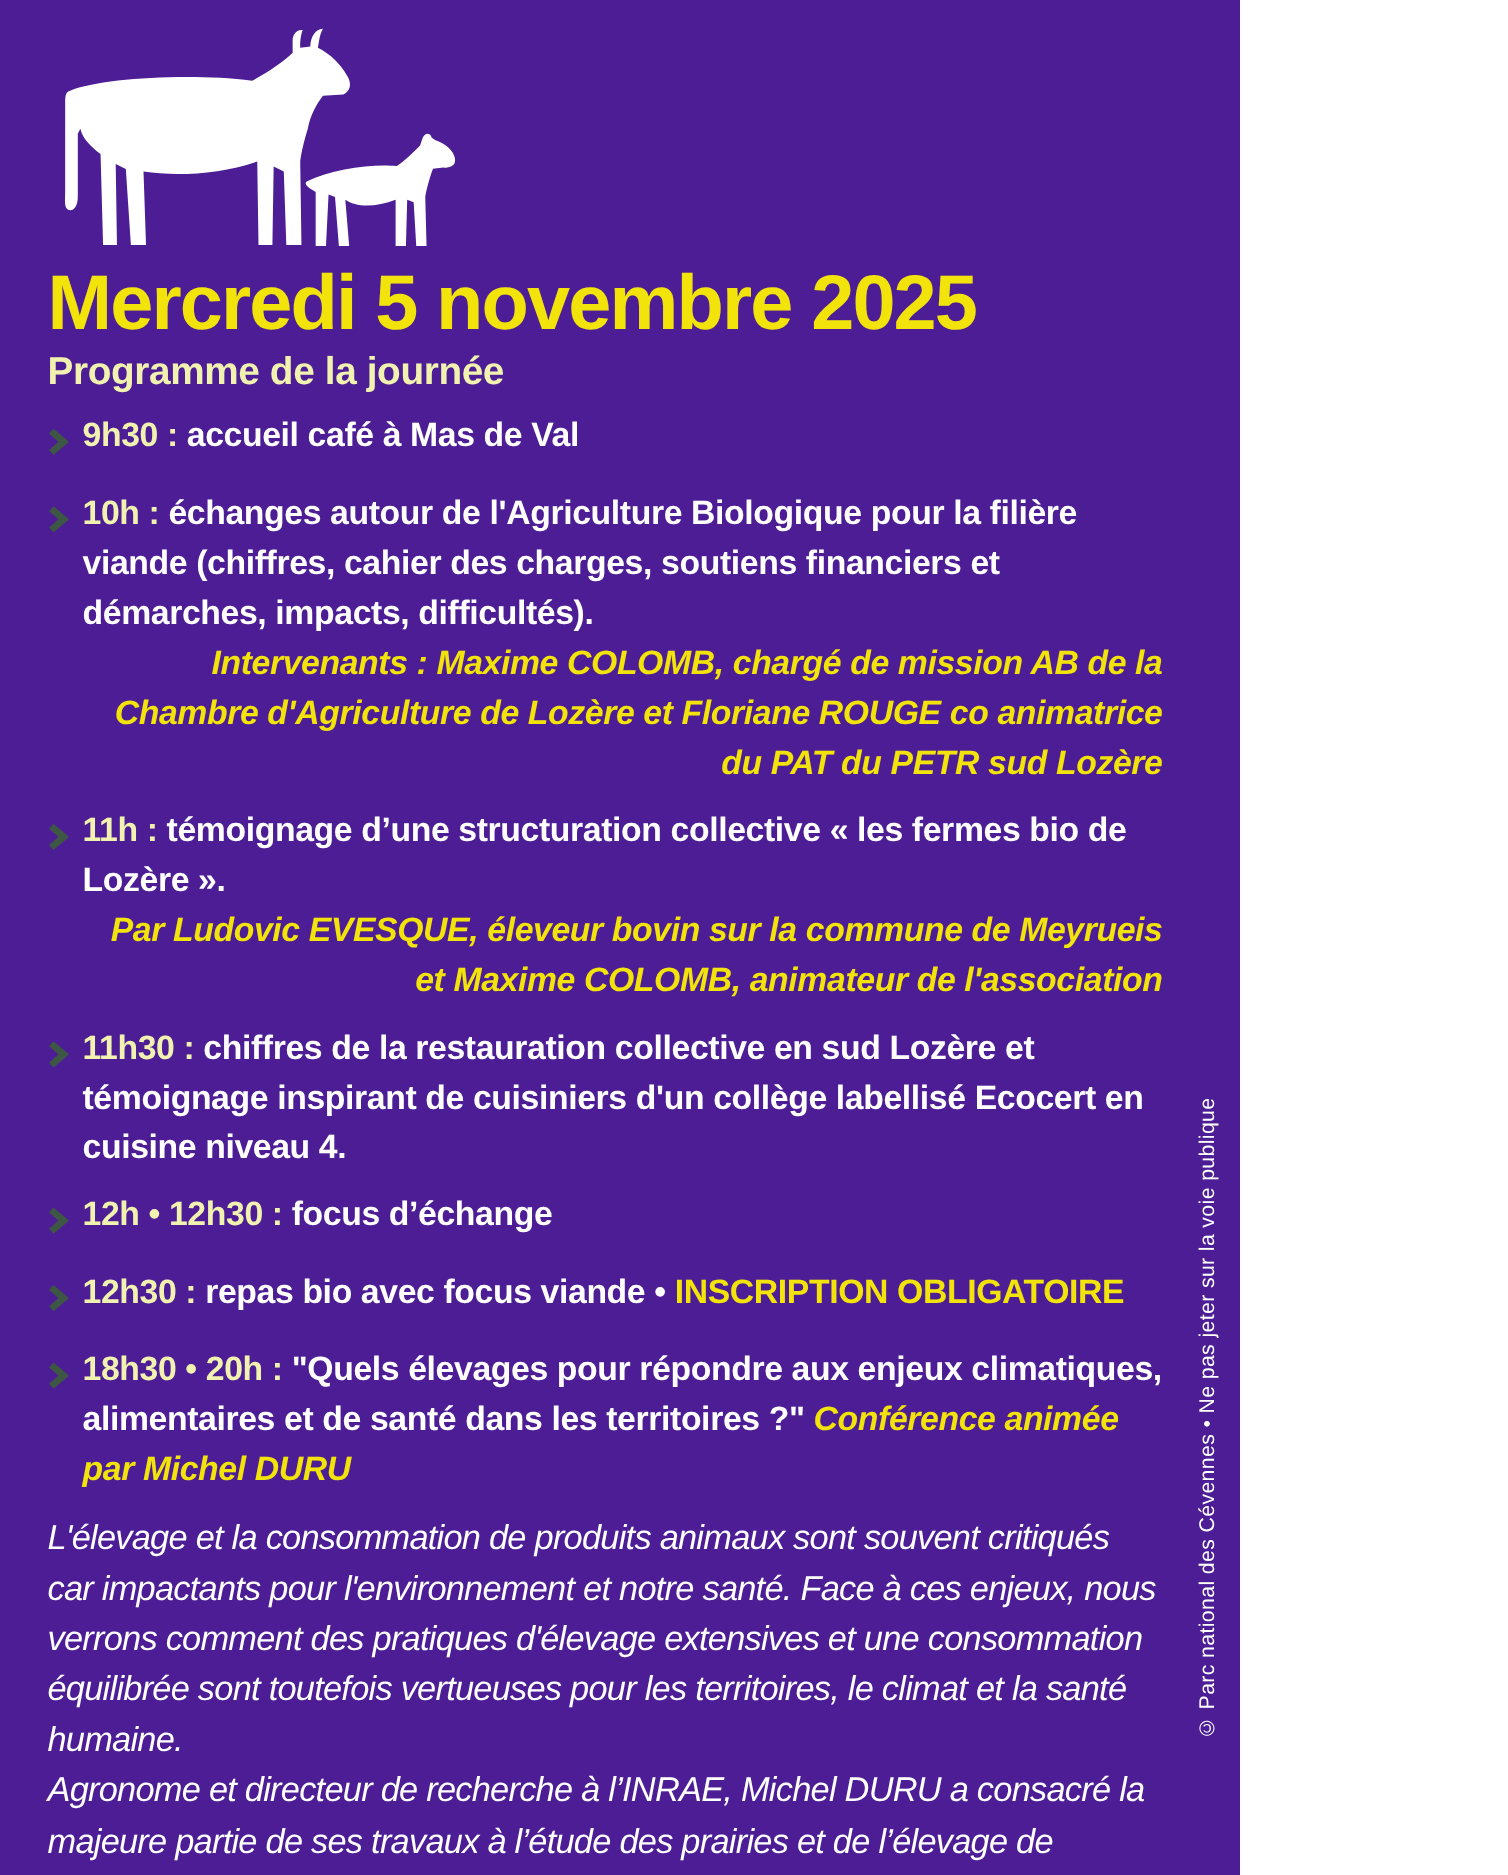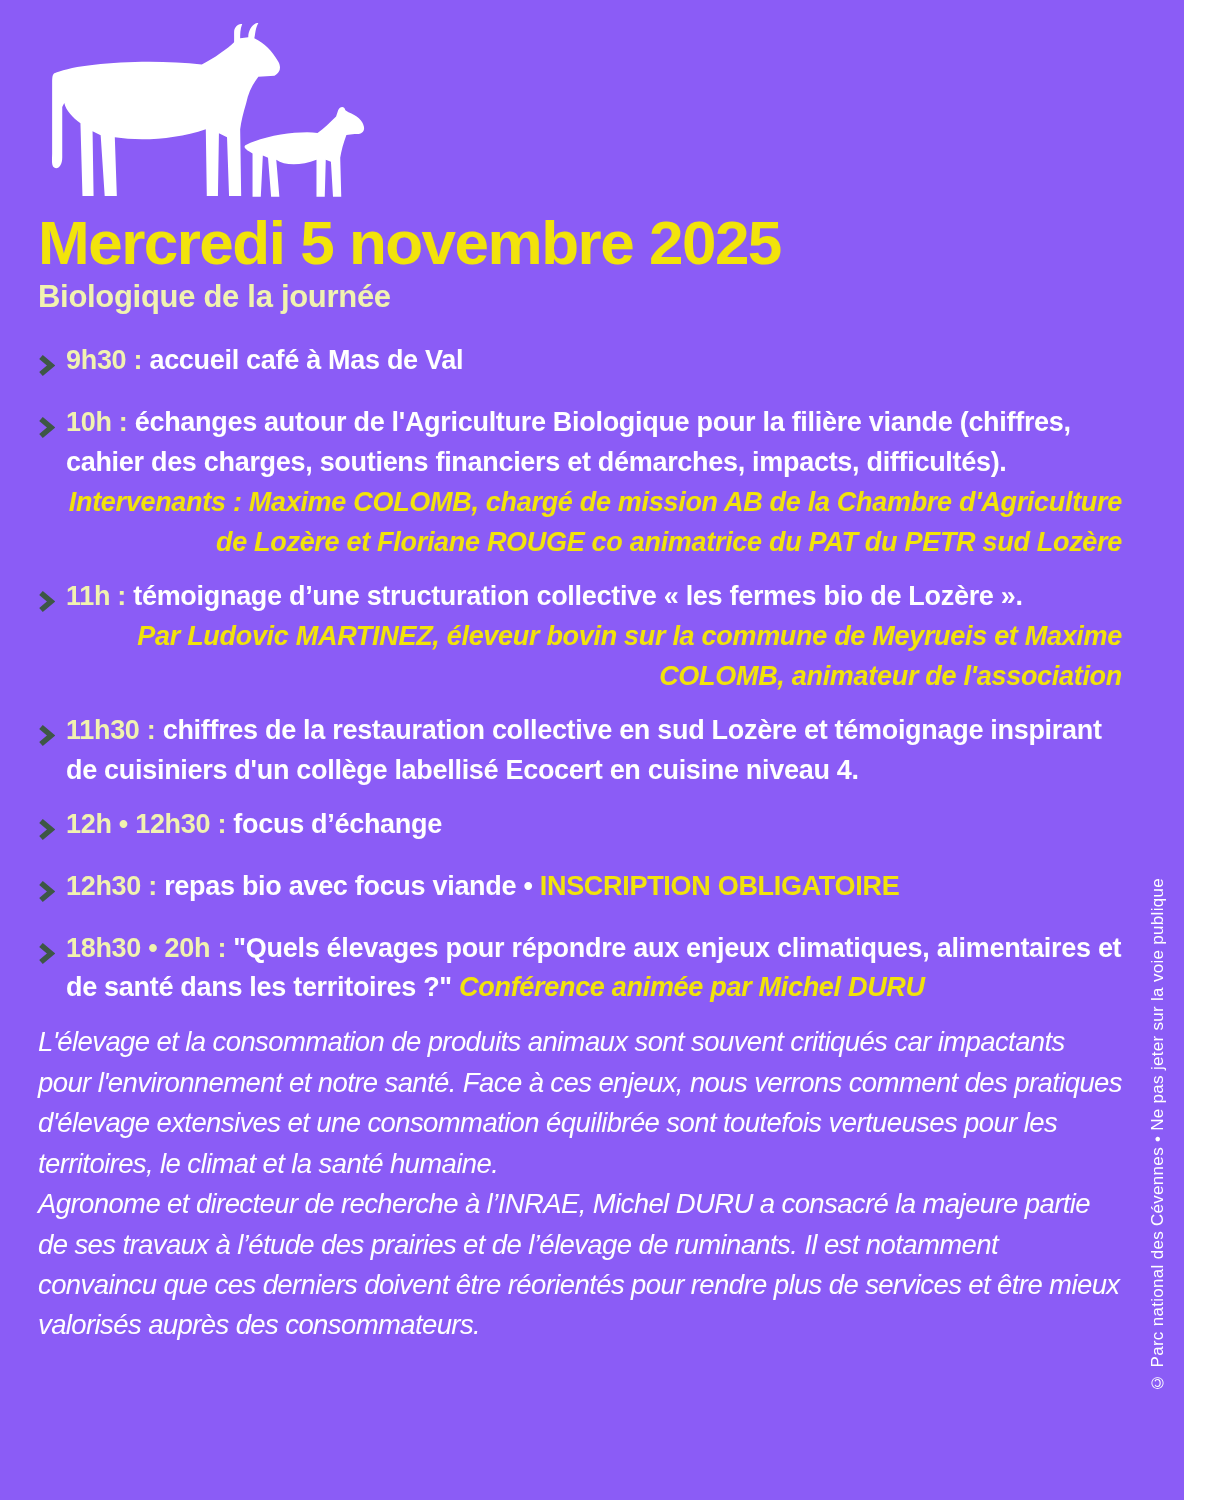--- a/index.html
+++ b/index.html
@@ -1,22 +1,22 @@
 <!DOCTYPE html>
 <html><head>
 <meta charset="utf-8">
 <style>
   html, body { margin: 0; padding: 0; }
   body { width: 1206px; }
 
   .poster {
     position: relative;
-    width: 1184px;
+    width: 992px;
     height: 1500px;
-    background: #8b5cf6;
+    background: #4c1d95;
     box-sizing: border-box;
     padding: 14px 62px 10px 38px;
     overflow: hidden;
     font-family: "Liberation Sans", sans-serif;
   }
 
   
   .animals {
     display: flex;
     align-items: flex-end;
@@ -38,21 +38,21 @@
   .subtitle {
     margin-top: 4px;
     font-size: 31px;
     font-weight: bold;
     color: #f1f2b0;
     letter-spacing: -0.3px;
   }
 
   
   .program {
-    margin-top: 26px;
+    margin-top: 14px;
     font-size: 27px;
     font-weight: bold;
     color: #ffffff;
     letter-spacing: -0.3px;
     line-height: 1.48;
   }
   .item { display: flex; margin-bottom: 14px; }
   .chev {
     flex: none;
     width: 28px;
@@ -142,21 +142,21 @@
         L87,90 L79,90 L79,54
         C64,60 48,60 40,54
         L43,90 L35,90 L32,52
         L27,50
         L25,90 L17,90 L17,48
         C10,44 8,42 10,40 Z"></path>
     </svg>
   </div>
 
   <div class="title">Mercredi 5 novembre 2025</div>
-  <div class="subtitle">Biologique de la journée</div>
+  <div class="subtitle">Programme de la journée</div>
 
   <div class="program">
 
     <div class="item">
       <span class="chev"><svg width="17" height="23" viewBox="0 0 17 23">
             <polyline points="3,3 13,11.5 3,20" fill="none" stroke="#3e5745" stroke-width="5.5"></polyline>
           </svg></span>
       <div class="content">
         <span class="time">9h30 :</span>
         <span class="txt">accueil café à Mas de Val</span>
@@ -174,21 +174,21 @@
       </div>
     </div>
 
     <div class="item">
       <span class="chev"><svg width="17" height="23" viewBox="0 0 17 23">
             <polyline points="3,3 13,11.5 3,20" fill="none" stroke="#3e5745" stroke-width="5.5"></polyline>
           </svg></span>
       <div class="content">
         <span class="time">11h :</span>
         <span class="txt">témoignage d’une structuration collective « les fermes bio de Lozère ».</span>
-        <span class="note block">Par Ludovic MARTINEZ, éleveur bovin sur la commune de Meyrueis et Maxime COLOMB, animateur de l'association</span>
+        <span class="note block">Par Ludovic EVESQUE, éleveur bovin sur la commune de Meyrueis et Maxime COLOMB, animateur de l'association</span>
       </div>
     </div>
 
     <div class="item">
       <span class="chev"><svg width="17" height="23" viewBox="0 0 17 23">
             <polyline points="3,3 13,11.5 3,20" fill="none" stroke="#3e5745" stroke-width="5.5"></polyline>
           </svg></span>
       <div class="content">
         <span class="time">11h30 :</span>
         <span class="txt">chiffres de la restauration collective en sud Lozère et témoignage inspirant de cuisiniers d'un collège labellisé Ecocert en cuisine niveau 4.</span>

